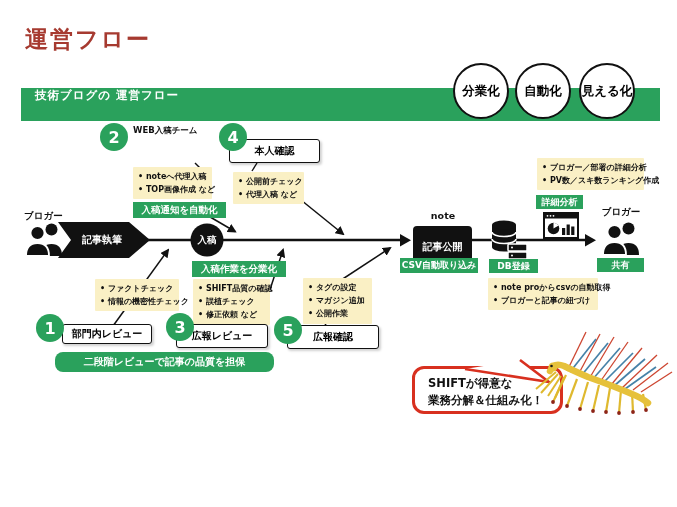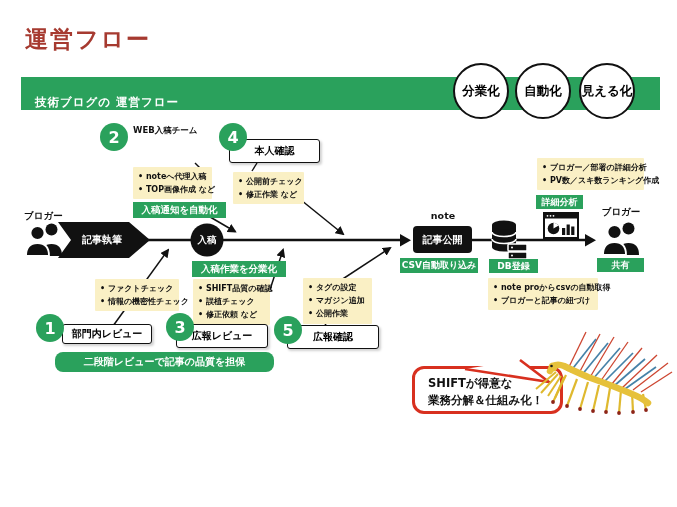--- a/index.html
+++ b/index.html
@@ -1,21 +1,21 @@
 <!DOCTYPE html>
 <html style="--green: #2aa15c; --yellow: #faf0c5; --title-red: #a63a30; --bubble-red: #d8301f;"><head>
 <meta charset="utf-8">
 <style>
   * { margin:0; padding:0; box-sizing:border-box; }
   html,body { background:#fff; }
   body { font-family:"DejaVu Sans","Liberation Sans",sans-serif; }
   #canvas { position:relative; width:677px; height:507px; background:#fff; overflow:hidden; }
   .abs { position:absolute; }
   .page-title { font-size:23px; font-weight:bold; color:var(--title-red); letter-spacing:2px; z-index:2; }
-  .banner { background:var(--green); z-index:1; display:flex; align-items:flex-end; }
+  .banner { background:var(--green); z-index:1; display:flex; align-items:flex-start;margin-top:11px; }
   .banner-label { color:#fff; font-weight:bold; font-size:11.5px; padding-left:14px; letter-spacing:1px; }
   .badge { width:56px; height:56px; border-radius:50%; background:#fff; border:2.2px solid #111;
            display:flex; align-items:center; justify-content:center; font-weight:bold; font-size:12.5px; z-index:2; }
   .lbl { font-weight:bold; font-size:9.5px; color:#111; z-index:2; white-space:nowrap; }
   .node-label { color:#fff; font-weight:bold; text-align:center; z-index:2; white-space:nowrap; }
   .white-box { background:#fff; border:1.6px solid #111; border-radius:3px; box-shadow:1.5px 2px 2.5px rgba(0,0,0,.18);
                display:flex; align-items:center; justify-content:center; font-weight:bold; font-size:10px; z-index:2; white-space:nowrap; }
   .black-box { background:#111; border-radius:4px; display:flex; align-items:center; justify-content:center;
                color:#fff; font-weight:bold; font-size:10px; z-index:2; white-space:nowrap; }
   .step-circle { width:28px; height:28px; border-radius:50%; background:var(--green); color:#fff; font-weight:bold;
@@ -86,21 +86,21 @@
   <div class="abs note-box bullets" style="left:133px; top:167px; width:79px;">
       <div>noteへ代理入稿</div>
       <div>TOP画像作成 など</div>
     </div>
   <div class="abs green-label" style="left:133px; top:202px; width:93px; height:16px; font-size:9.5px;">入稿通知を自動化</div>
 
   <div class="abs step-circle" style="left:219px; top:123px;">4</div>
   <div class="abs white-box" style="left:229px; top:139px; width:91px; height:24px;">本人確認</div>
   <div class="abs note-box bullets" style="left:233px; top:172px; width:71px;">
       <div>公開前チェック</div>
-      <div>修正作業 など</div>
+      <div>代理入稿 など</div>
     </div>
 
   <div class="abs green-label" style="left:192px; top:261px; width:94px; height:16px; font-size:9.5px;">入稿作業を分業化</div>
   <div class="abs note-box bullets" style="left:193px; top:279px; width:77px;">
       <div>SHIFT品質の確認</div>
       <div>誤植チェック</div>
       <div>修正依頼 など</div>
     </div>
   <div class="abs note-box bullets" style="left:303px; top:278px; width:69px;">
       <div>タグの設定</div>
@@ -114,21 +114,21 @@
 
   <div class="abs step-circle" style="left:36px; top:314px;">1</div>
   <div class="abs white-box" style="left:62px; top:324px; width:90px; height:20px;">部門内レビュー</div>
   <div class="abs step-circle" style="left:166px; top:313px;">3</div>
   <div class="abs white-box" style="left:176px; top:324px; width:92px; height:24px;">広報レビュー</div>
   <div class="abs step-circle" style="left:274px; top:316px;">5</div>
   <div class="abs white-box" style="left:287px; top:325px; width:92px; height:24px;">広報確認</div>
   <div class="abs green-label" style="left:55px; top:352px; width:219px; height:20px; font-size:10px;border-radius:8px;">二段階レビューで記事の品質を担保</div>
 
   <div class="abs lbl" style="left:420px; top:210px; width:46px; text-align:center;">note</div>
-  <div class="abs black-box" style="left:413px; top:226px; width:59px; height:27px;">記事公開</div>
+  <div class="abs black-box" style="left:413px; top:226px; width:59px; height:42px;">記事公開</div>
   <div class="abs green-label" style="left:400px; top:258px; width:78px; height:15px; font-size:9px;">CSV自動取り込み</div>
 
   <svg class="abs" style="left:491px; top:220px; z-index:2;" width="36" height="40" viewBox="0 0 36 40">
     <path d="M1,5 V27 a12,4.5 0 0 0 24,0 V5" fill="#111"></path>
     <ellipse cx="13" cy="5" rx="12" ry="4.5" fill="#111"></ellipse>
     <path d="M1,12 a12,4.5 0 0 0 24,0" fill="none" stroke="#fff" stroke-width="1.6"></path>
     <path d="M1,19 a12,4.5 0 0 0 24,0" fill="none" stroke="#fff" stroke-width="1.6"></path>
     <rect x="17" y="24" width="19" height="7" rx="1" fill="#111" stroke="#fff" stroke-width="1.5"></rect>
     <rect x="17" y="32" width="19" height="7" rx="1" fill="#111" stroke="#fff" stroke-width="1.5"></rect>
     <circle cx="21" cy="27.5" r="1" fill="#fff"></circle>

